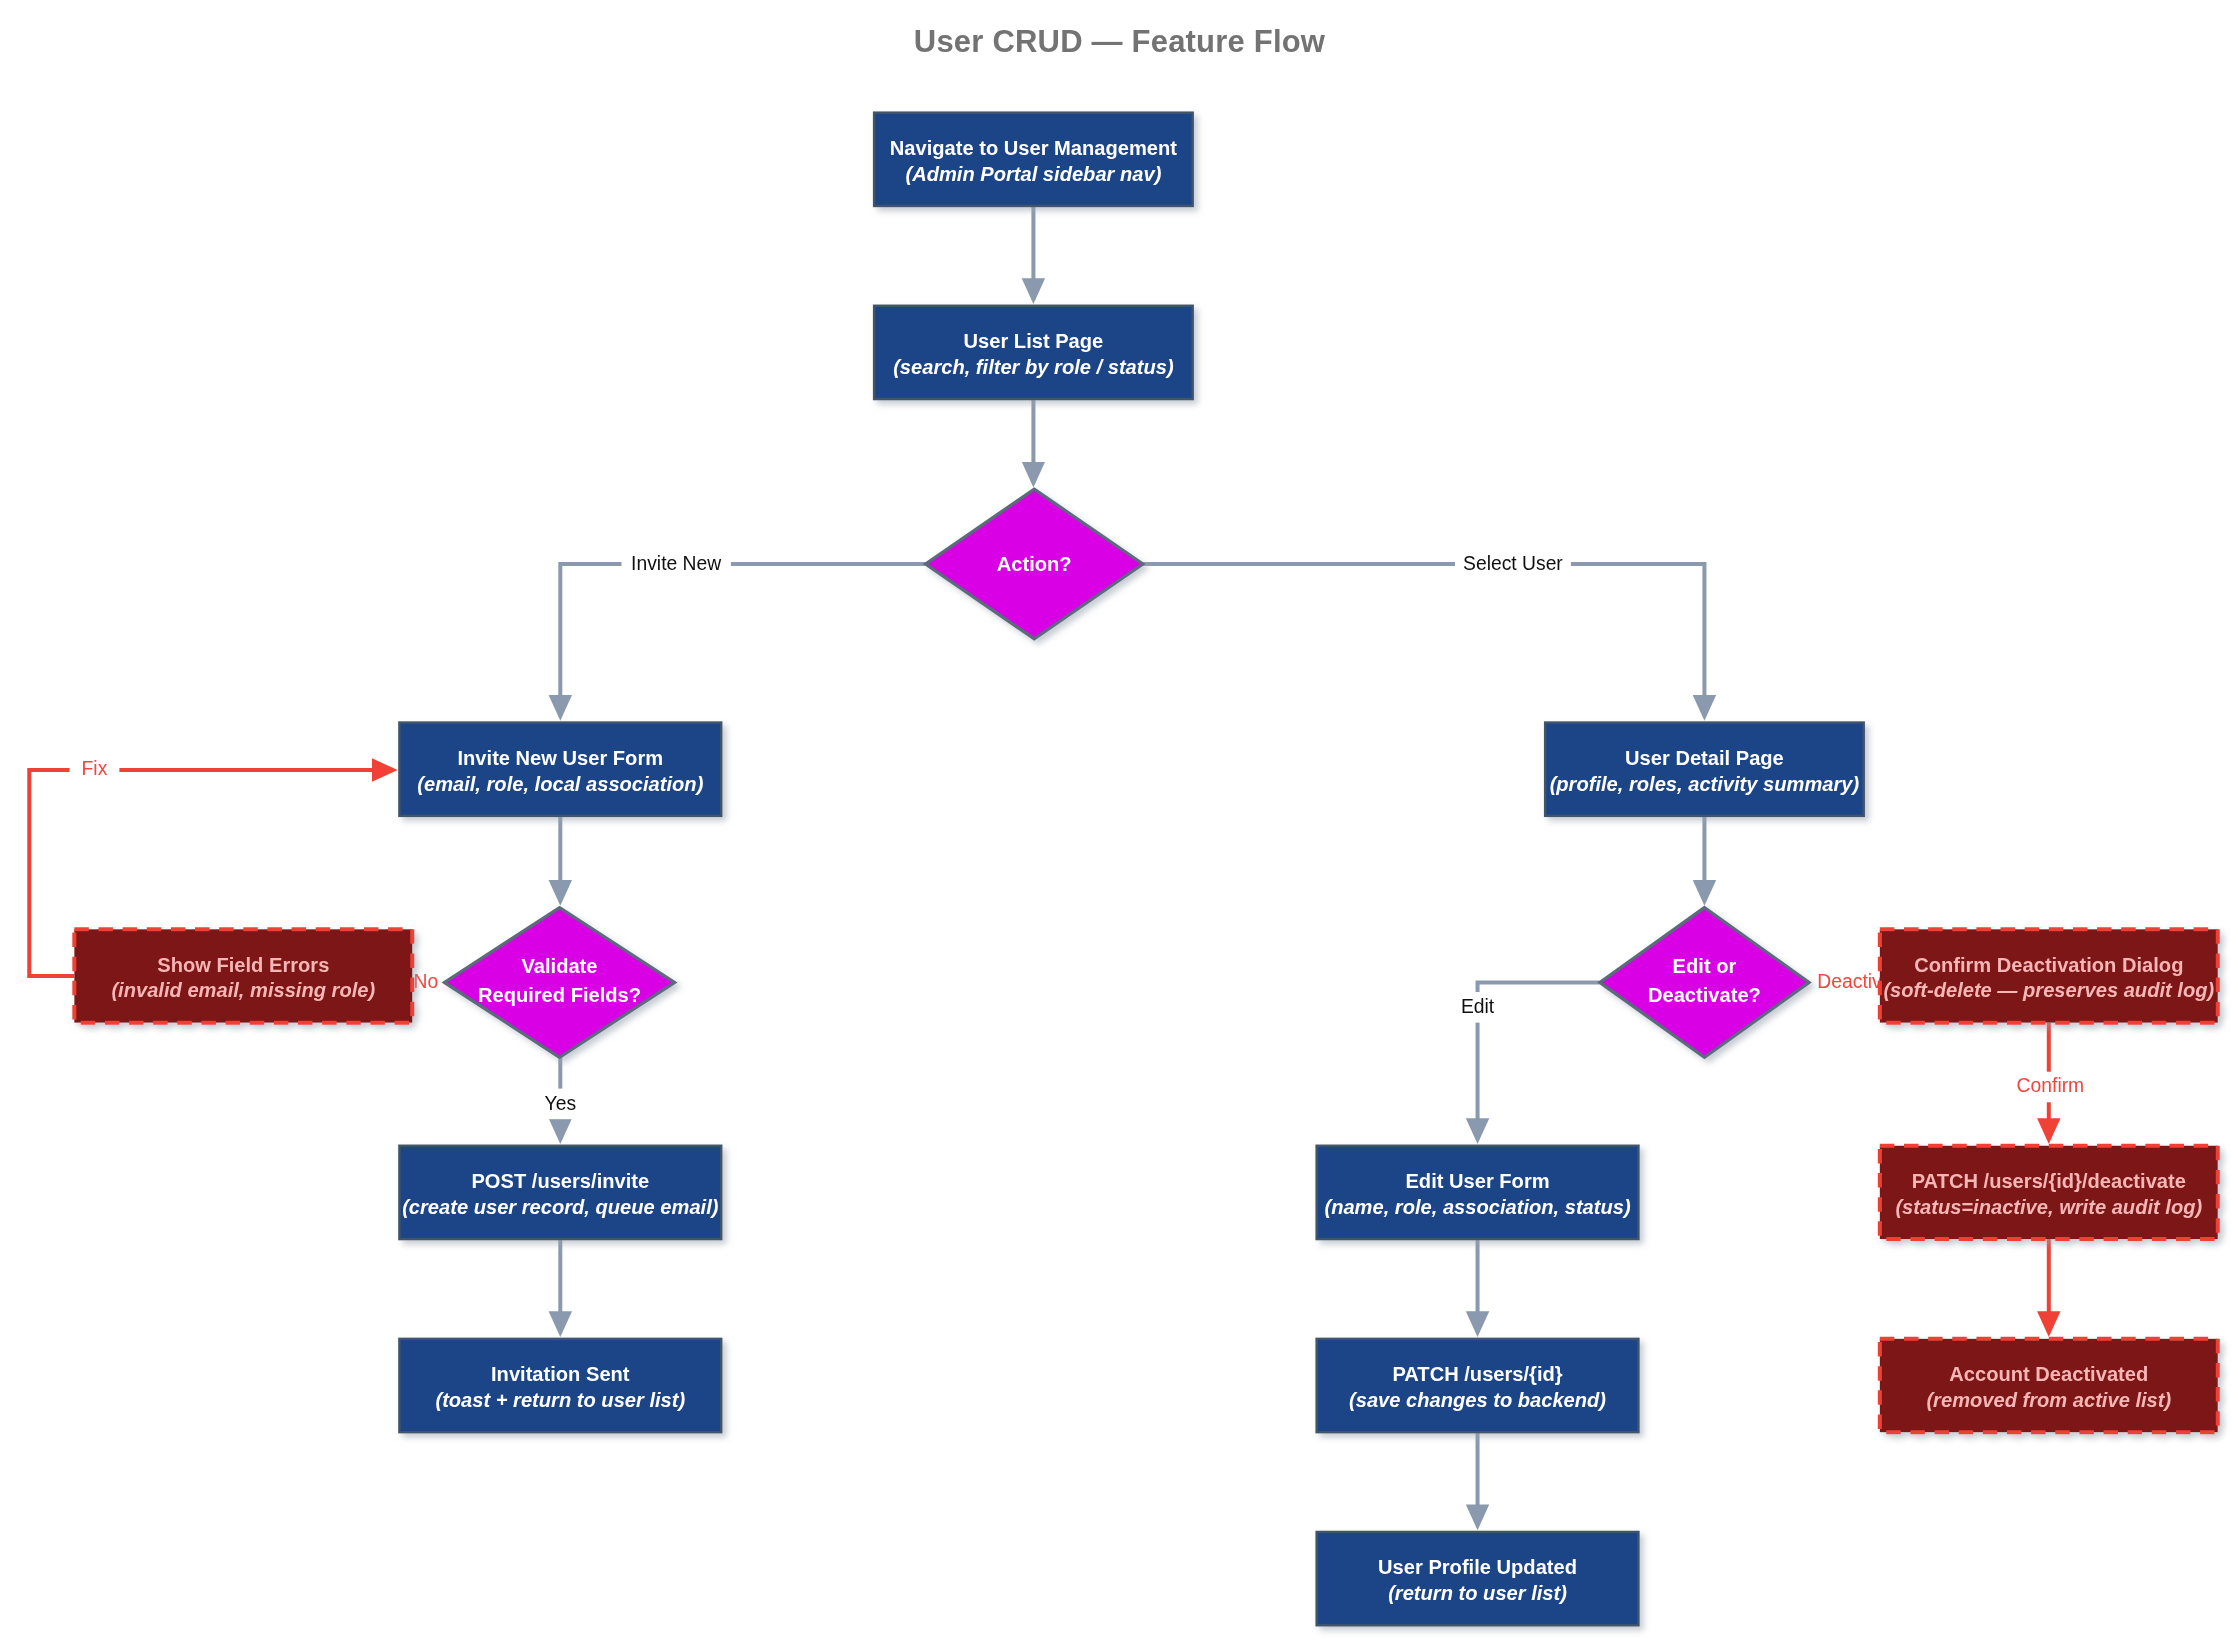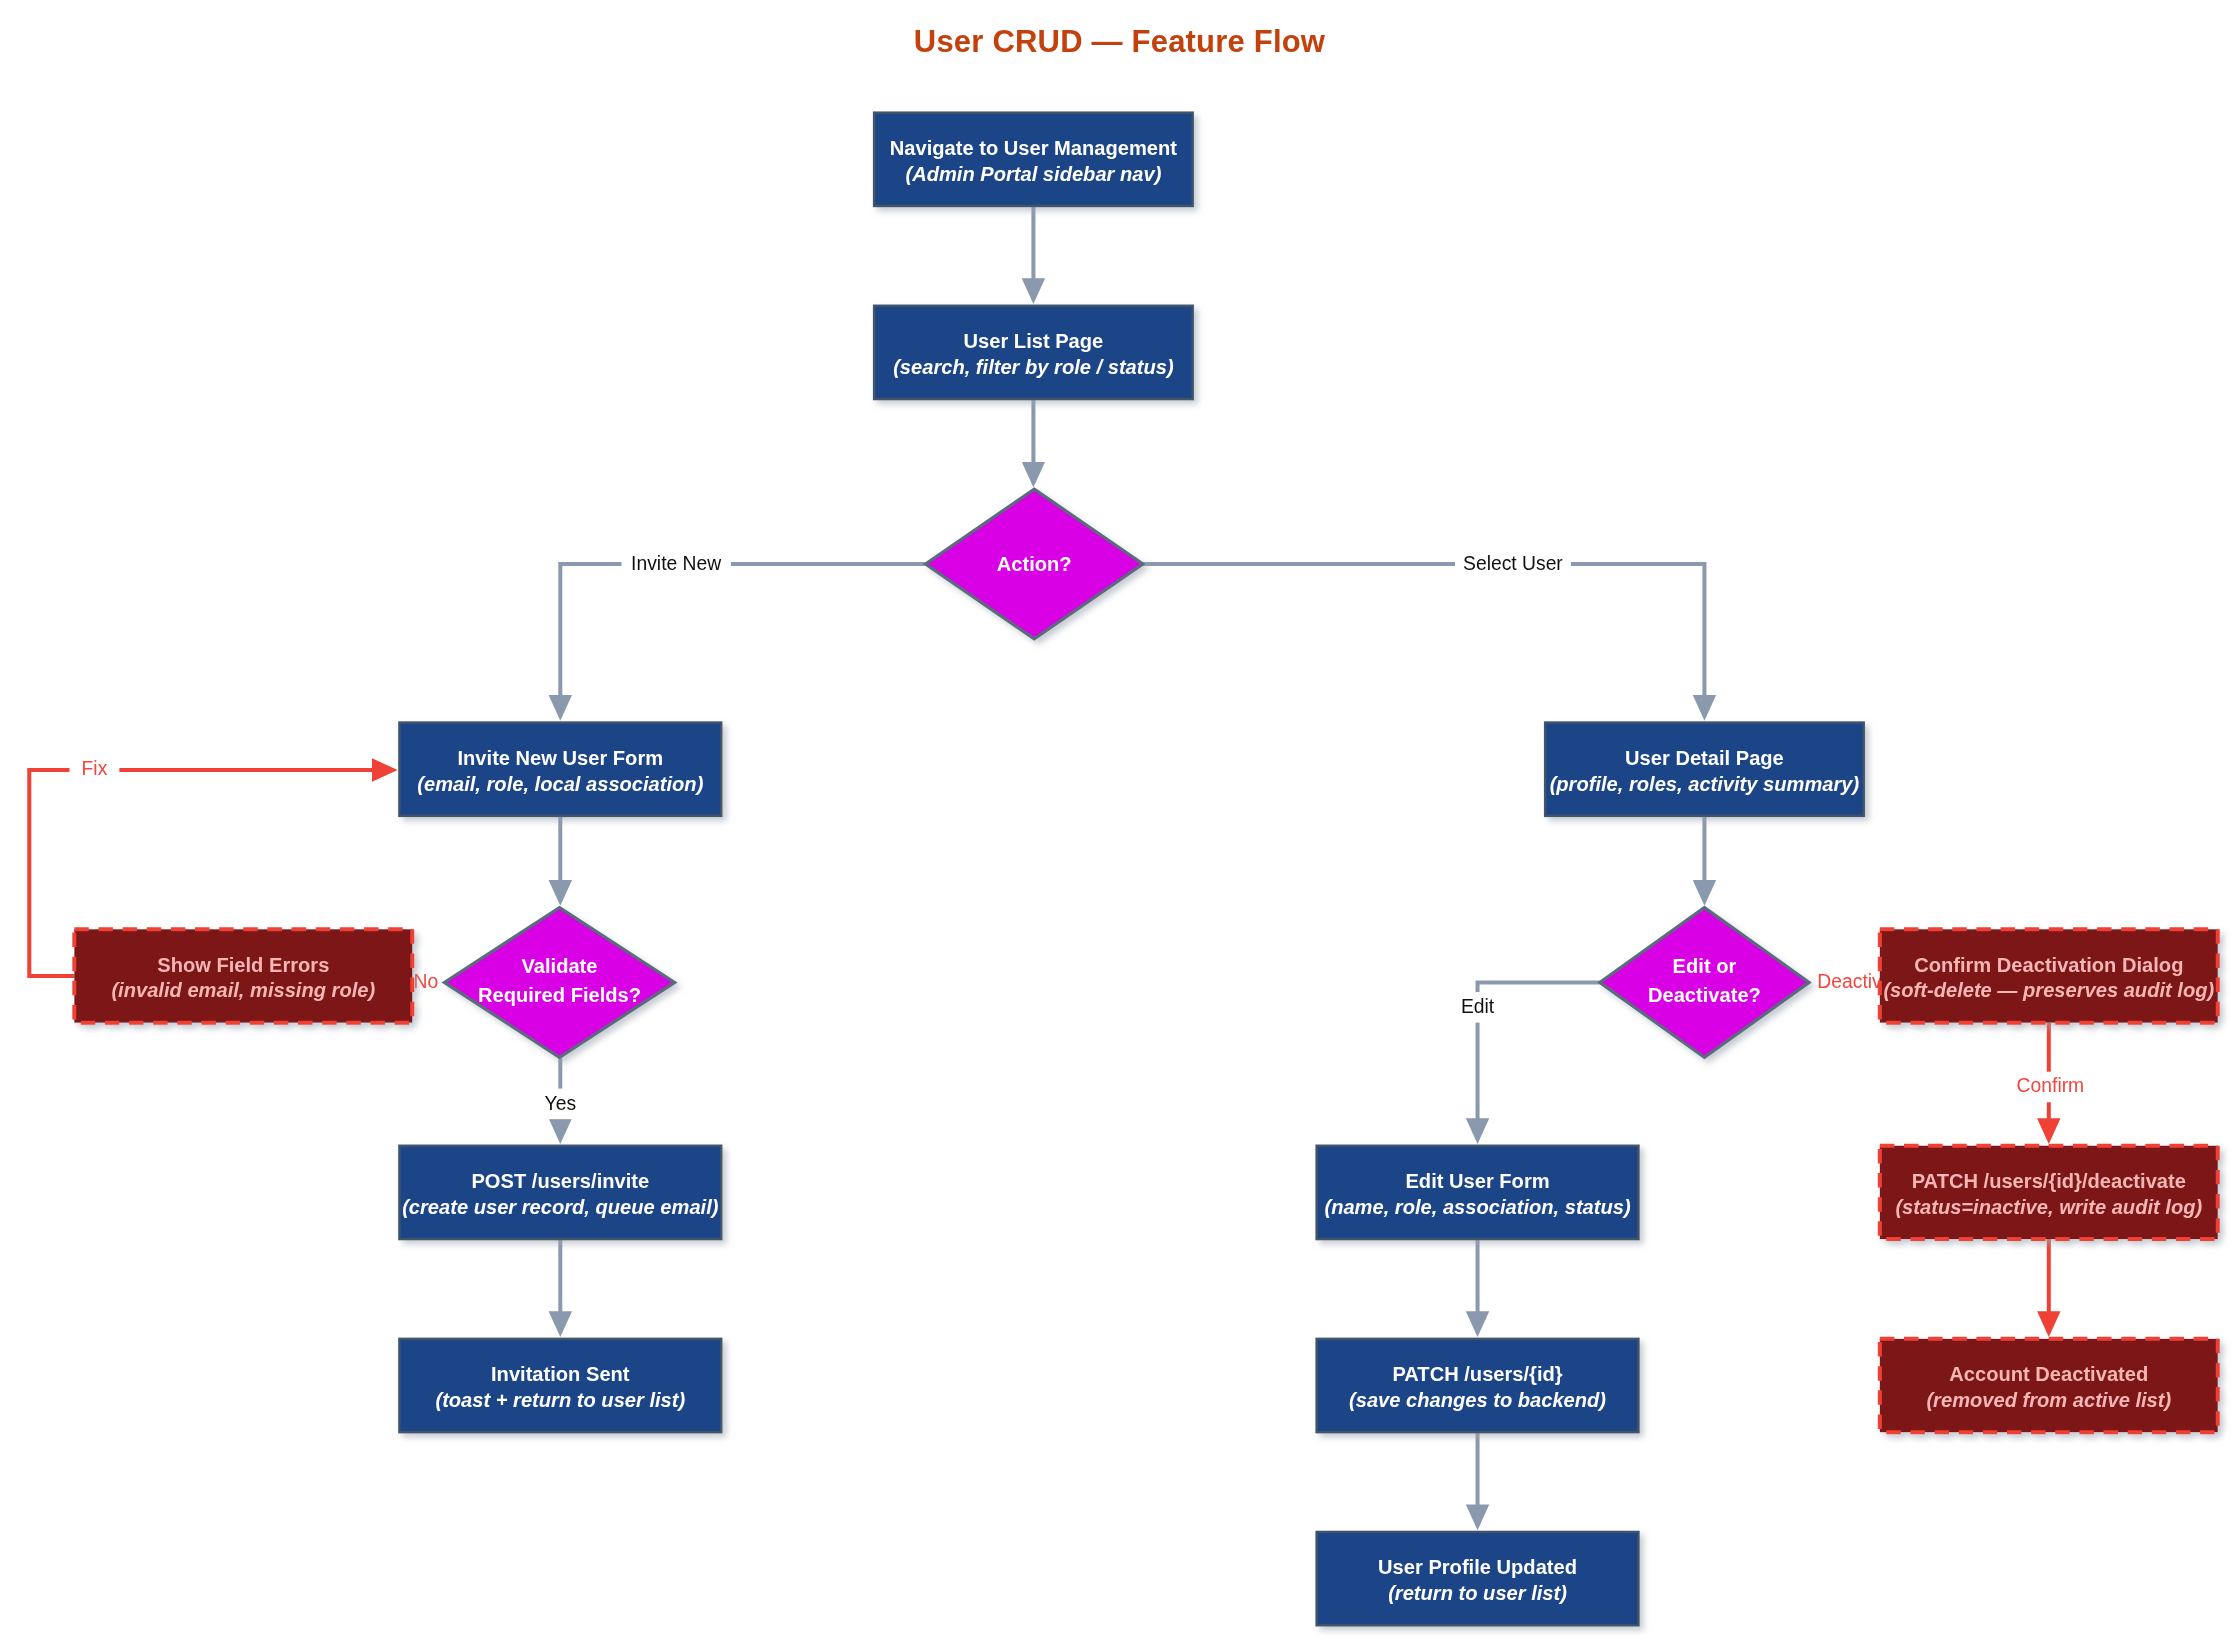--- a/index.html
+++ b/index.html
@@ -19,21 +19,21 @@
     height: 1647px;
   }
   #diagram-title {
     position: absolute;
     top: 24px;
     left: 0;
     width: 2239px;
     text-align: center;
     font-size: 31px;
     font-weight: bold;
-    color: #c2410c;
+    color: #737373;
     letter-spacing: 0.2px;
   }
   svg#flow {
     position: absolute;
     top: 0;
     left: 0;
     width: 2239px;
     height: 1647px;
   }
   .node-label {

